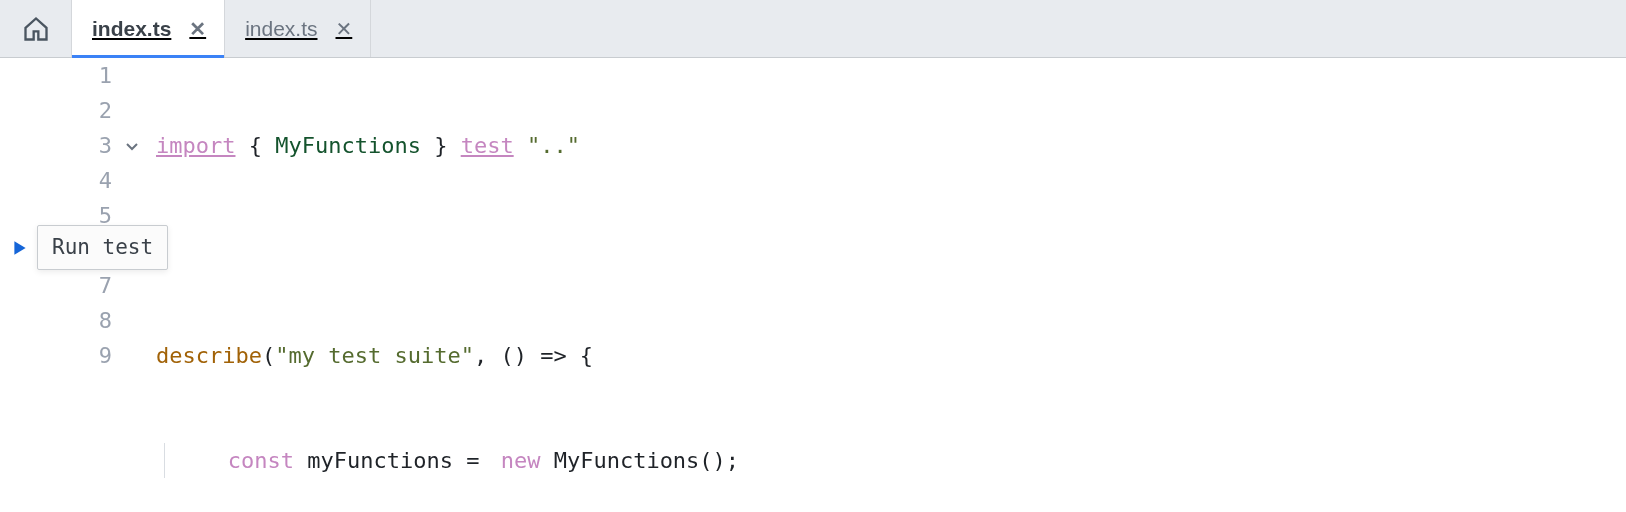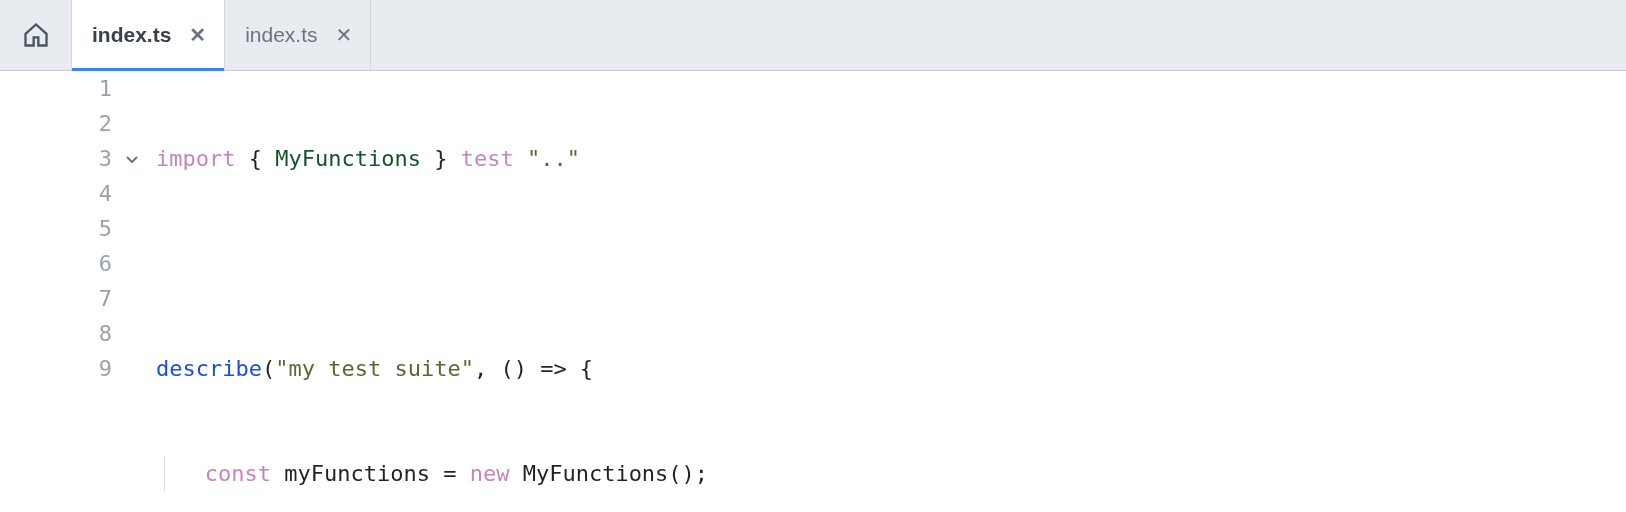--- a/index.html
+++ b/index.html
@@ -6,23 +6,24 @@
   body {
     font-family: -apple-system, BlinkMacSystemFont, "Segoe UI", Helvetica, Arial, sans-serif;
     background: #ffffff;
     width: 1626px;
     height: 512px;
     overflow: hidden;
   }
   .tab-bar {
     display: flex;
     align-items: stretch;
-    height: 71px;
+    height: 58px;
     background: #e8ebef;
     border-bottom: 1px solid #c8ccd0;
+    text-decoration: underline;
   }
   .home-btn {
     width: 72px;
     display: flex;
     align-items: center;
     justify-content: center;
     color: #4a5560;
     border-right: 1px solid #d4d7db;
   }
   .home-btn svg { width: 28px; height: 28px; }
@@ -90,25 +91,25 @@
   .code-line {
     height: 35px;
   }
   .indent-guide {
     display: inline-block;
     border-left: 1px solid #d9dde2;
     height: 35px;
     vertical-align: top;
   }
   
-  .kw-import { color: #c586c0; } 
-  .fn-call { color: #1d4ed8; }   
+  .kw-import { color: #c586c0; text-decoration: underline; } 
+  .fn-call { color: #a16207; }   
   .string { color: #556b2f; }    
-  .const-kw { color: #c586c0; }
-  .new-kw { color: #c586c0; }
+  .const-kw { color: #c586c0; margin-left: 23px; }
+  .new-kw { color: #c586c0; margin-left: 8px; }
   .ident { color: #14532d; }
   
   
   .run-test-layer {
     position: absolute;
     left: 11px;
     top: 167px;
     display: flex;
     align-items: center;
     gap: 8px;
@@ -171,13 +172,21 @@
     <div class="code-line"><span class="fn-call">describe</span><span>(</span><span class="string">"my test suite"</span><span>, () =&gt; {</span></div>
     <div class="code-line"><span class="indent-guide" style="margin-left:8px;"></span>   <span class="const-kw">const</span><span> myFunctions = </span><span class="new-kw">new</span><span> MyFunctions();</span></div>
     
     
     
     
     
     
   </div>
 
+  <div class="run-test-layer">
+    <span class="play-icon">
+      <svg viewBox="0 0 16 16" fill="currentColor">
+          <path d="M3 2 L13 8 L3 14 Z"></path>
+        </svg>
+    </span>
+    <div class="tooltip">Run test</div>
+  </div>
 </div>
 
 </body></html>

